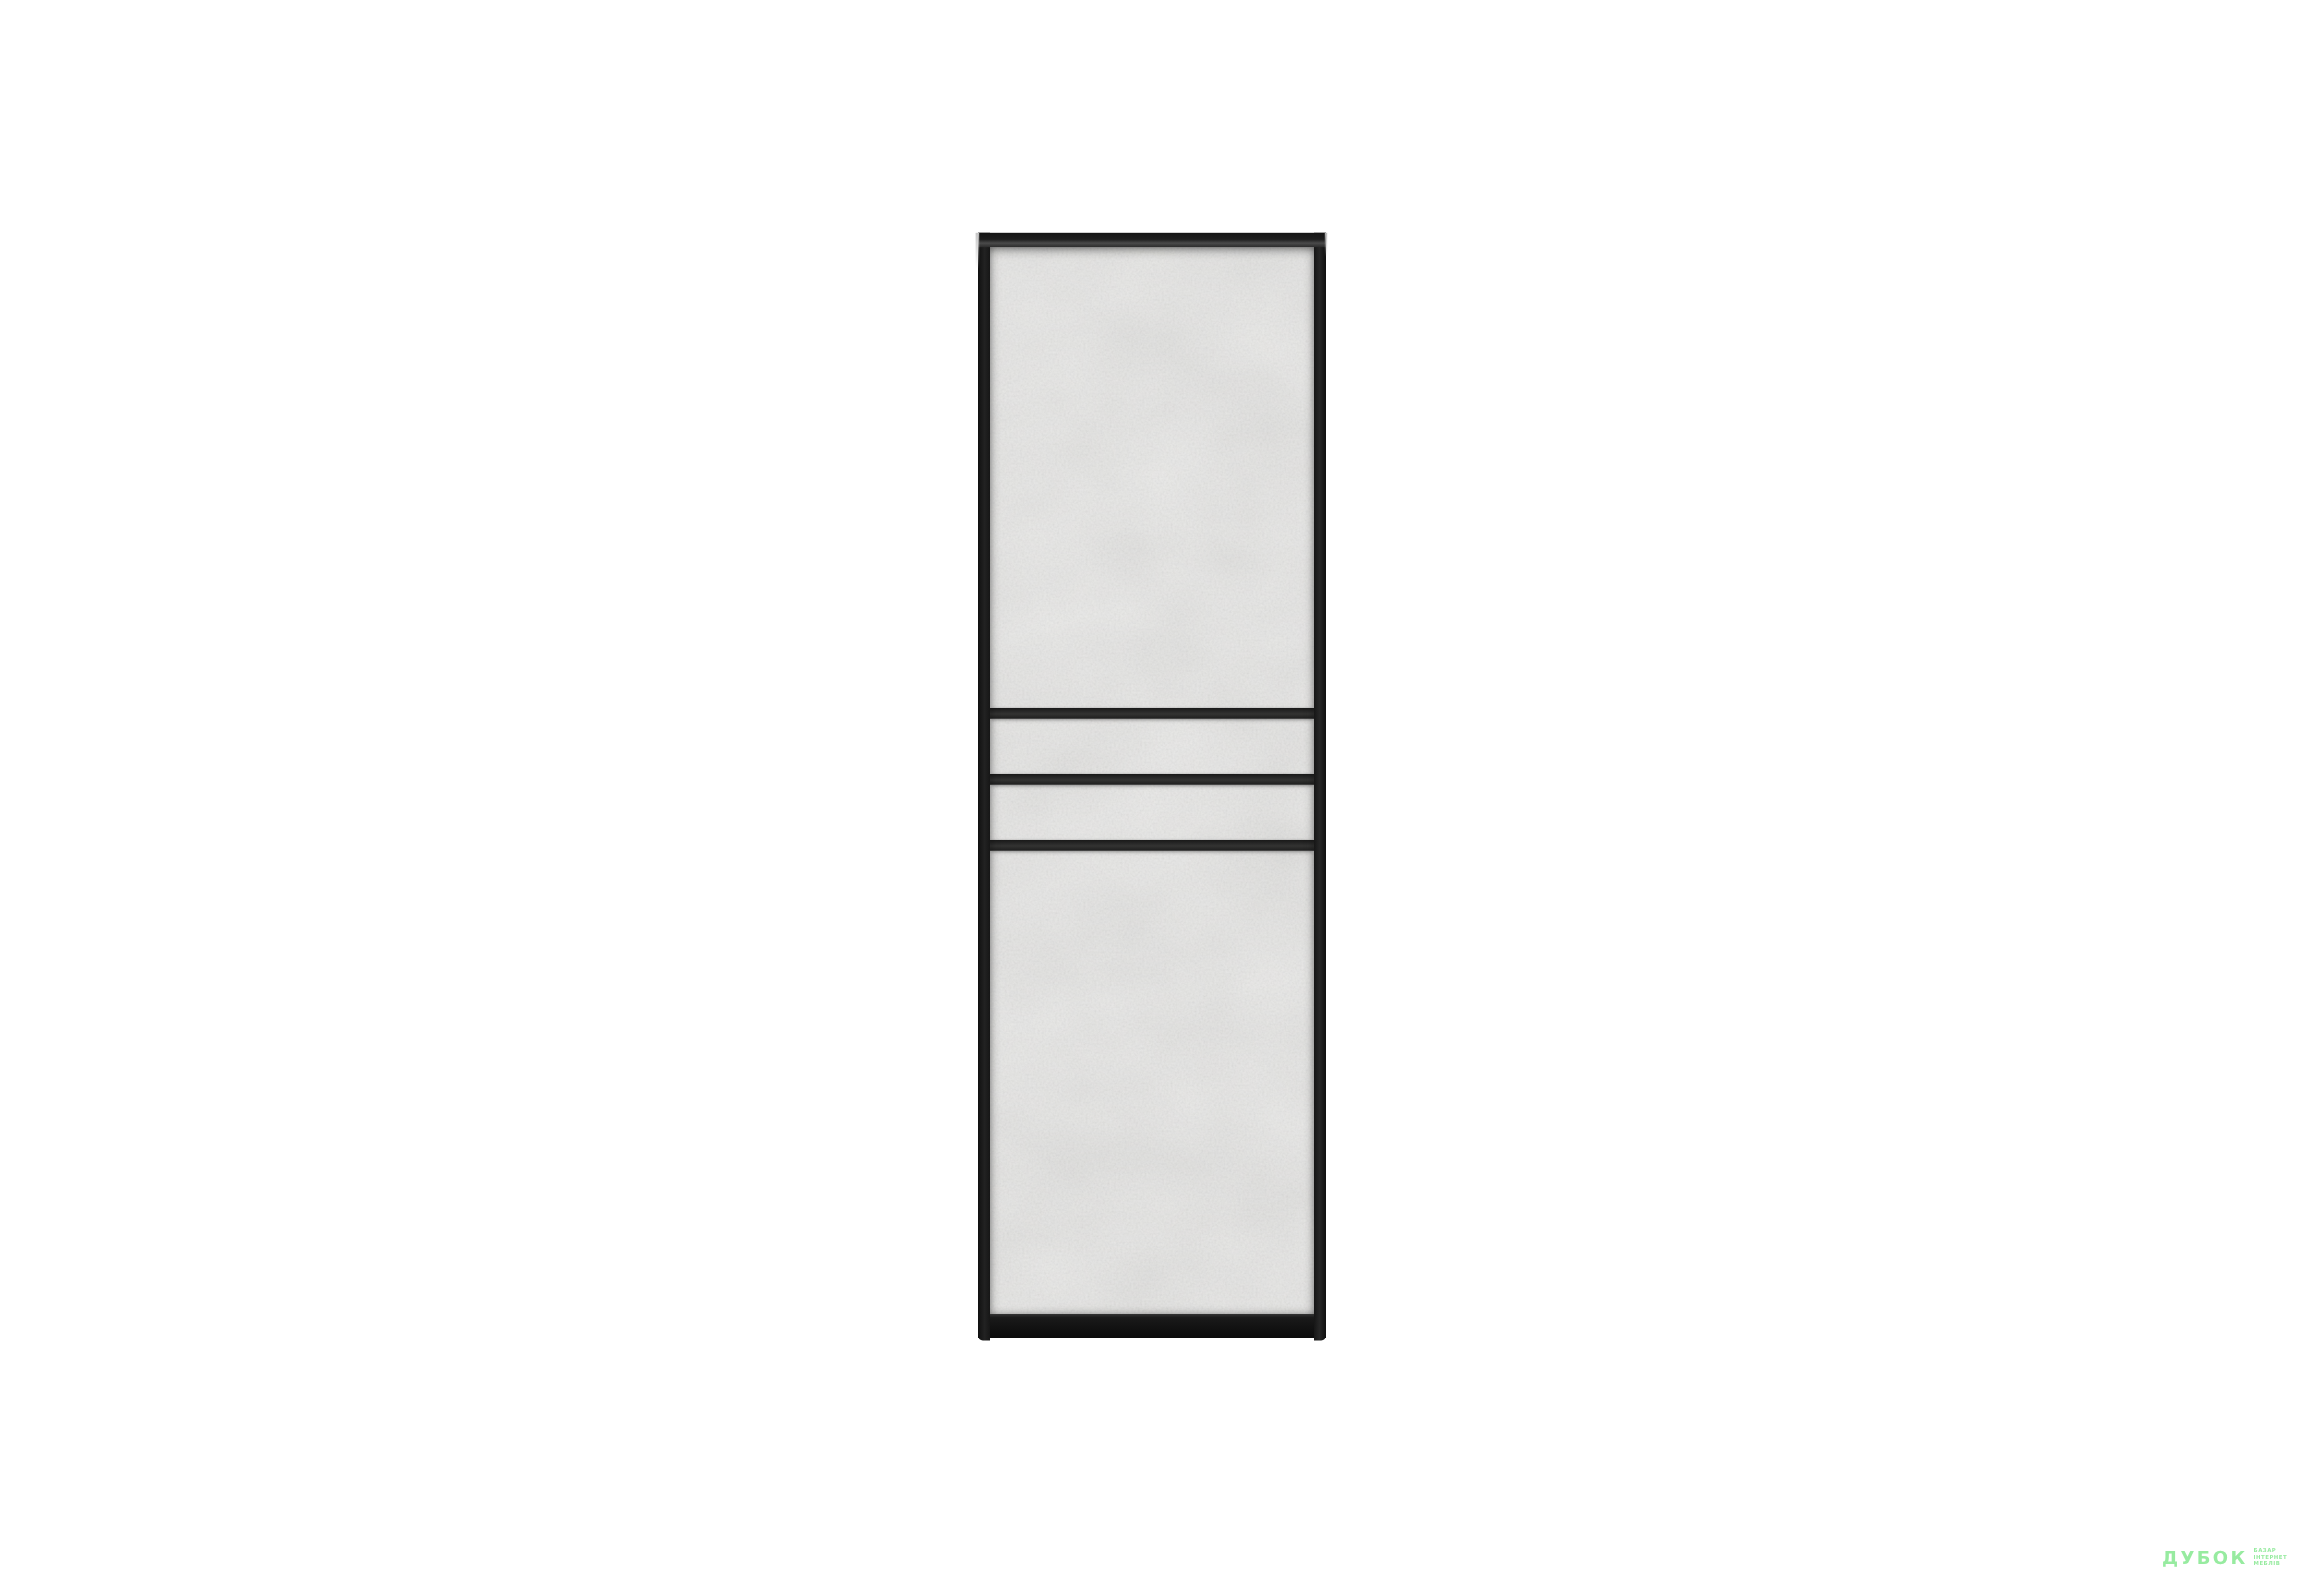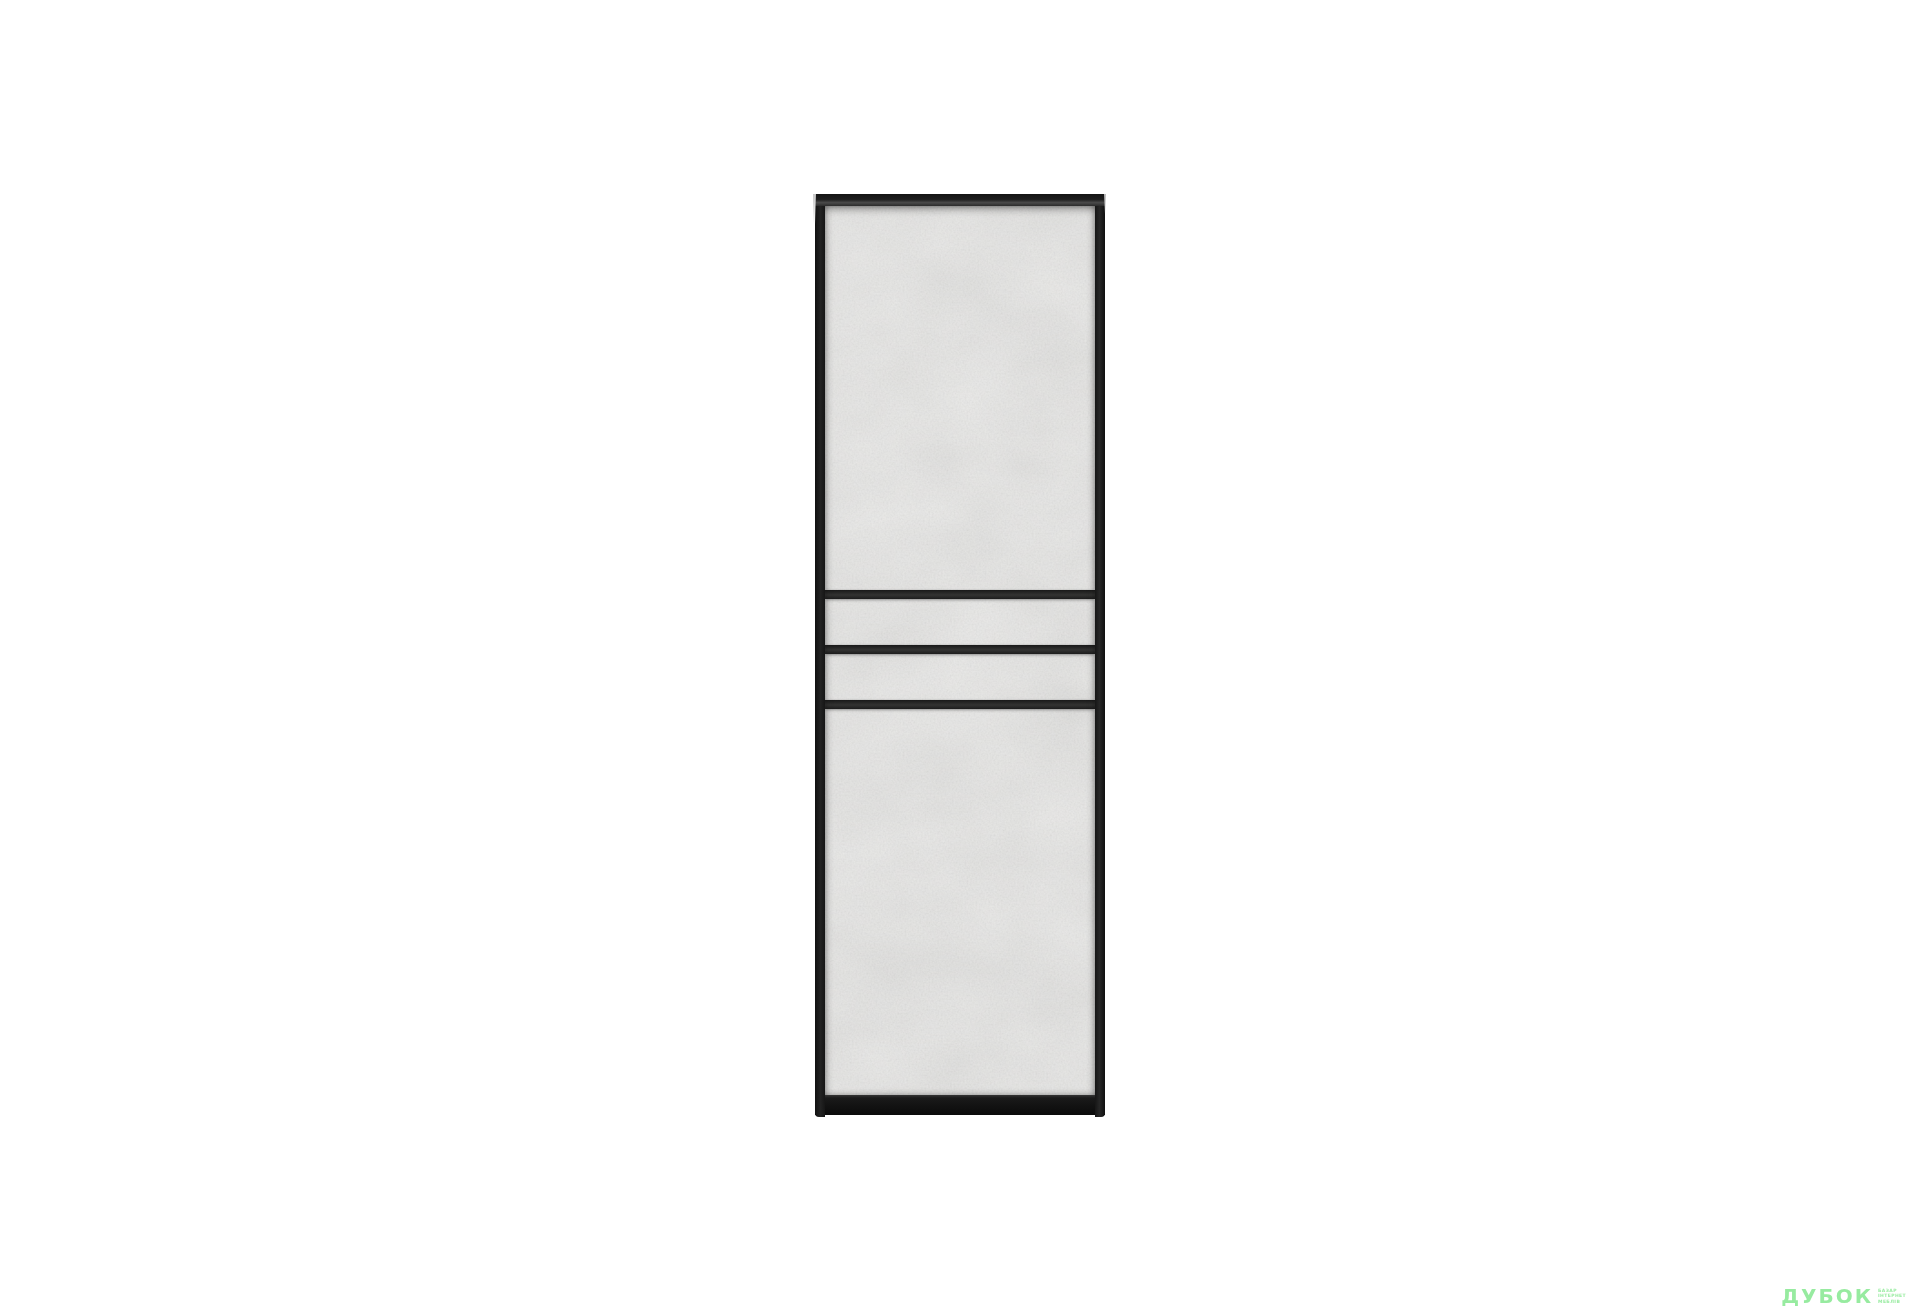--- a/index.html
+++ b/index.html
@@ -75,21 +75,21 @@
 
   
   .watermark {
     position: absolute; right: 14px; bottom: 8px;
     display: flex; align-items: center; gap: 5px;
     color: var(--wm-color, #92ea9b);
     opacity: 0.95;
     user-select: none;
   }
   .wm-logo {
-    font-size: 20px; font-weight: bold; letter-spacing: 2px; line-height: 1;
+    font-size: 15px; font-weight: bold; letter-spacing: 2px; line-height: 1;
   }
   .wm-tagline {
     display: flex; flex-direction: column;
     font-size: 4.5px; font-weight: bold; letter-spacing: 0.4px;
     line-height: 1.15; text-transform: uppercase; white-space: nowrap;
   }
 </style>
 </head>
 <body>
 

